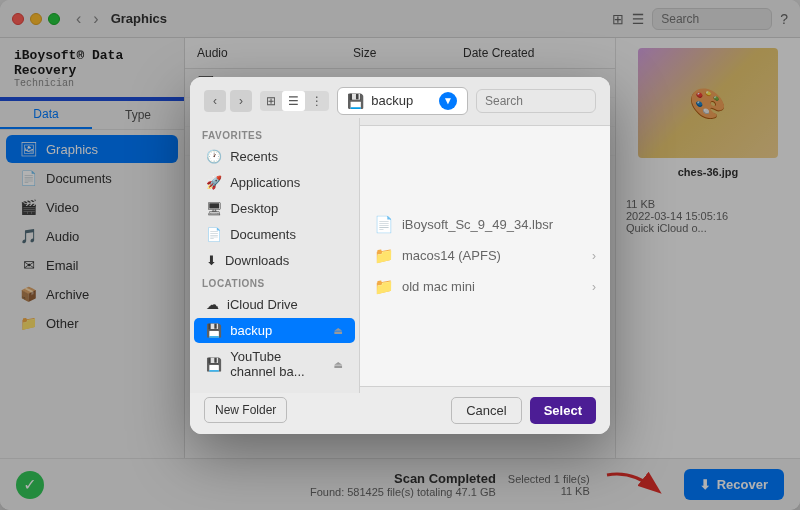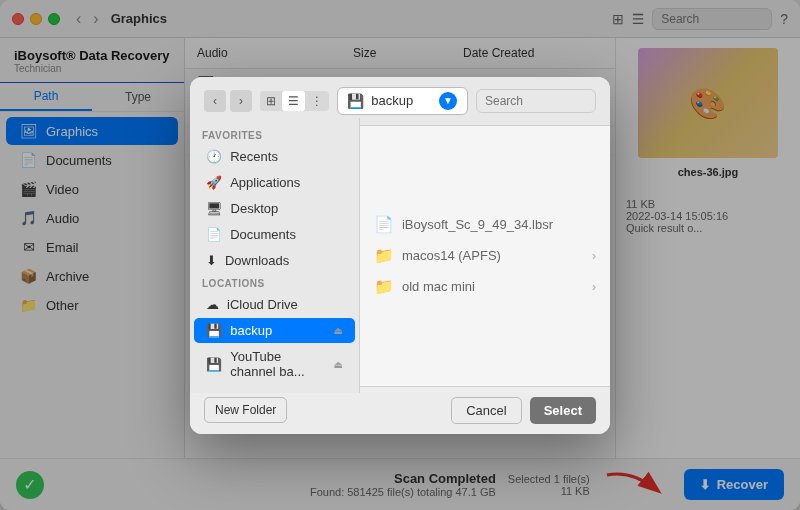--- a/index.html
+++ b/index.html
@@ -103,21 +103,22 @@
       background: #f0f0f0;
       border-right: 1px solid #d5d5d5;
       display: flex;
       flex-direction: column;
       flex-shrink: 0;
       overflow-y: auto;
     }
 
     .app-branding {
       padding: 10px 14px 8px;
-      border-bottom: 1px solid #1d4ed8;
+      border-bottom: 4px solid #1d4ed8;
+      font-family: Liberation Mono, monospace;
     }
     .app-name {
       font-size: 13px;
       font-weight: 700;
       color: #1a1a1a;
     }
     .app-edition {
       font-size: 10px;
       color: #888;
     }
@@ -487,21 +488,21 @@
     .cancel-btn {
       background: none;
       border: 1px solid #bbb;
       border-radius: 5px;
       padding: 5px 14px;
       font-size: 13px;
       cursor: pointer;
       color: #333;
     }
     .select-btn {
-      background: #737373;
+      background: #4c1d95;
       color: white;
       border: none;
       border-radius: 5px;
       padding: 5px 14px;
       font-size: 13px;
       font-weight: 600;
       cursor: pointer;
     }
 
     
@@ -534,21 +535,21 @@
   </div>
 
   <div class="main-content">
 
     <div class="sidebar">
       <div class="app-branding">
         <div class="app-name">iBoysoft® Data Recovery</div>
         <div class="app-edition">Technician</div>
       </div>
       <div class="tabs-row">
-        <button class="tab-btn active">Path</button>
+        <button class="tab-btn active">Data</button>
         <button class="tab-btn">Type</button>
       </div>
       <div class="nav-items">
         <div class="nav-item active">
           <span class="icon">🖼</span>
           <span>Graphics</span>
         </div>
         <div class="nav-item">
           <span class="icon">📄</span>
           <span>Documents</span>
@@ -611,21 +612,21 @@
     </div>
 
     <div class="preview-panel">
       <div class="preview-image">
         <span>🎨</span>
       </div>
       <div class="preview-filename">ches-36.jpg</div>
       <div class="preview-info">
         <div>11 KB</div>
         <div>2022-03-14 15:05:16</div>
-        <div>Quick result o...</div>
+        <div>Quick iCloud o...</div>
       </div>
     </div>
   </div>
 
   <div class="status-bar">
     <div class="scan-complete-icon">✓</div>
     <div class="scan-info">
       <div class="scan-title">Scan Completed</div>
       <div class="scan-detail">Found: 581425 file(s) totaling 47.1 GB</div>
     </div>

